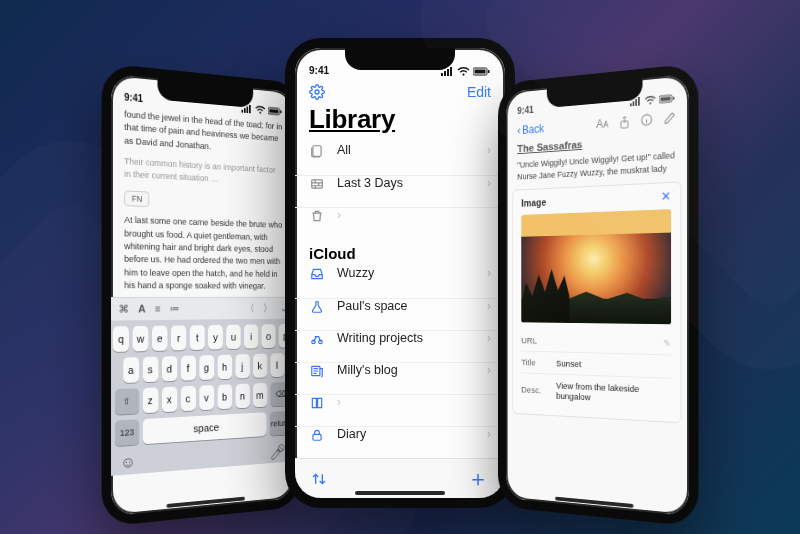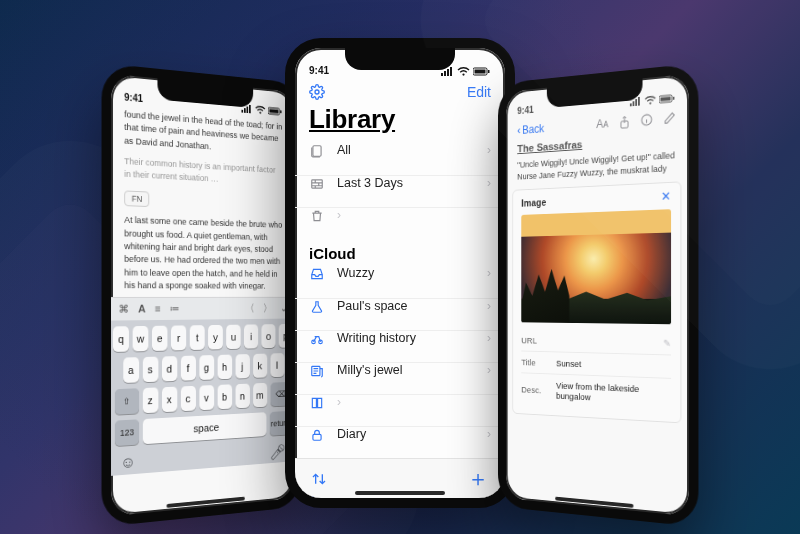--- a/index.html
+++ b/index.html
@@ -296,32 +296,32 @@
           <span class="chev">›</span>
         </div>
         <div class="row">
           <span class="ico">
             <svg width="14" height="14" viewBox="0 0 24 24" fill="none" stroke="currentColor" stroke-width="2">
               <circle cx="6" cy="17" r="3"></circle>
               <circle cx="18" cy="17" r="3"></circle>
               <path d="M6 17l5-9h4l3 9M11 8h-3"></path>
             </svg>
           </span>
-          <span class="lbl">Writing history</span>
+          <span class="lbl">Writing projects</span>
           <span class="chev">›</span>
         </div>
         <div class="row">
           <span class="ico">
             <svg width="14" height="14" viewBox="0 0 24 24" fill="none" stroke="currentColor" stroke-width="2">
               <rect x="3" y="4" width="14" height="16" rx="1"></rect>
               <path d="M17 8h4v12a2 2 0 0 1-2 2"></path>
               <path d="M6 8h8M6 12h8M6 16h5"></path>
             </svg>
           </span>
-          <span class="lbl">Milly's jewel</span>
+          <span class="lbl">Milly's blog</span>
           <span class="chev">›</span>
         </div>
         <div class="row">
           <span class="ico">
             <svg width="14" height="14" viewBox="0 0 24 24" fill="none" stroke="currentColor" stroke-width="2">
               <path d="M4 4h7v16H4zM13 4h7v16h-7z"></path>
             </svg>
           </span>
           <span class="chev">›</span>
         </div>

